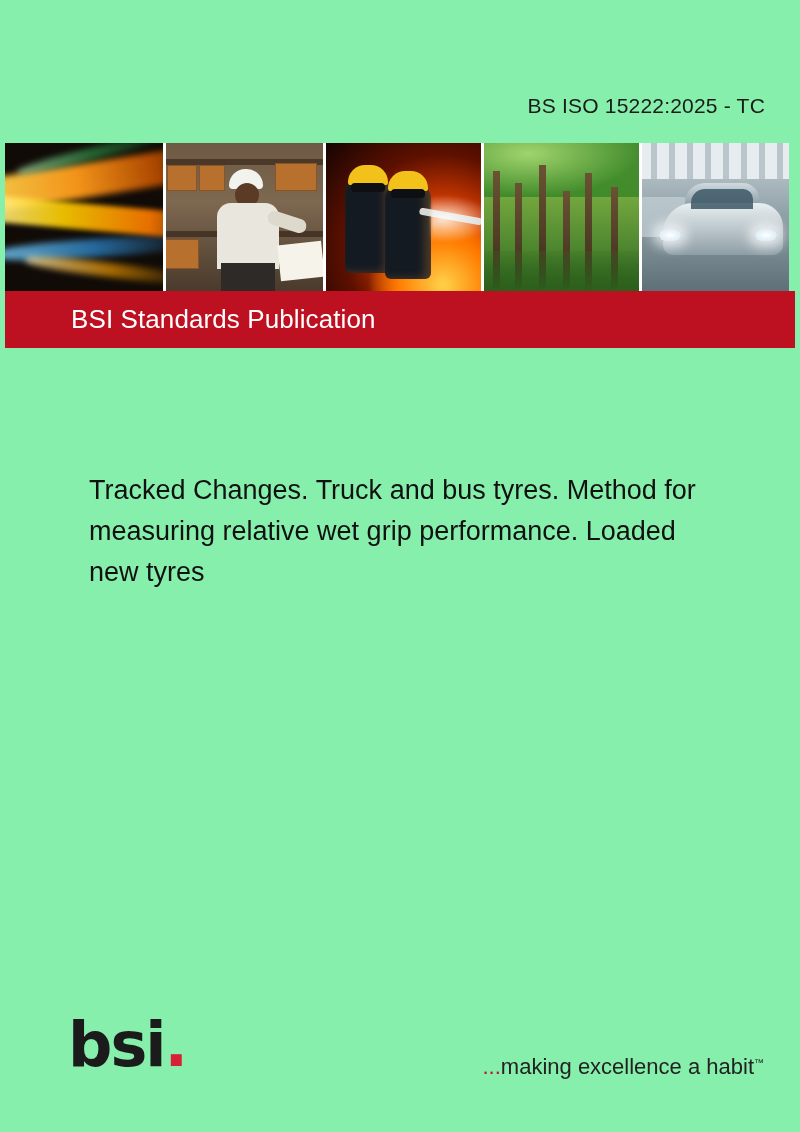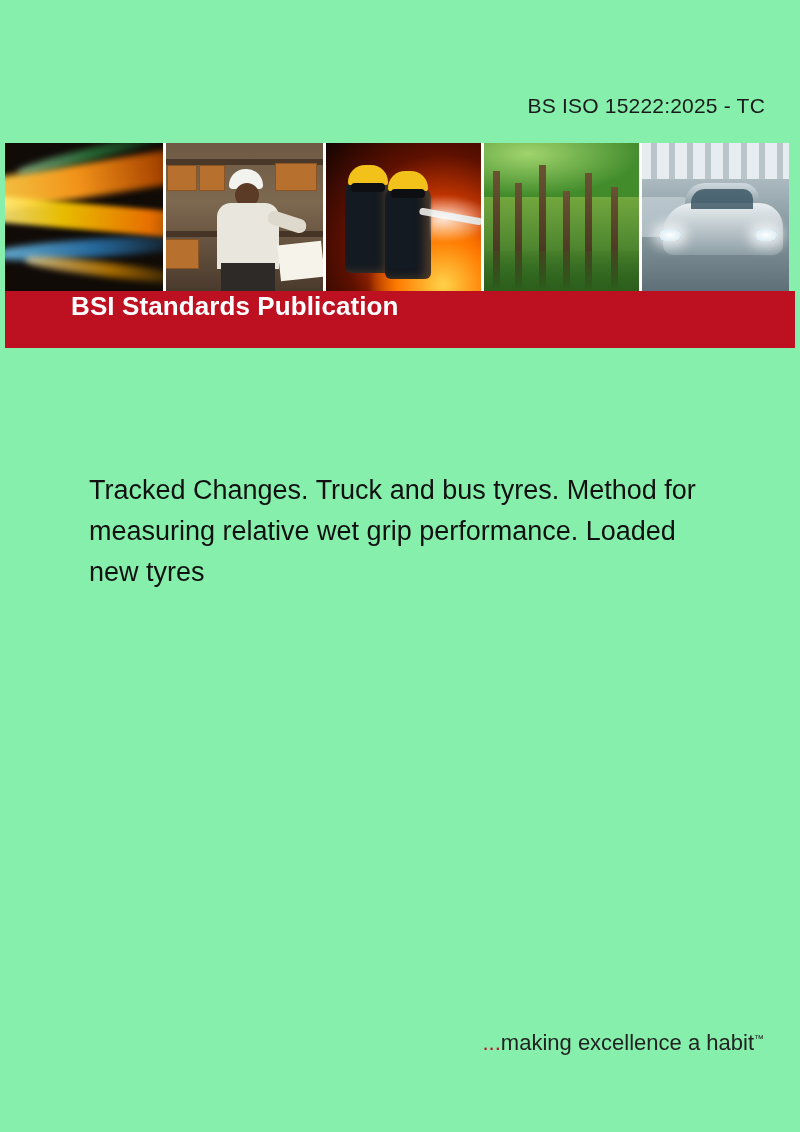--- a/index.html
+++ b/index.html
@@ -298,23 +298,23 @@
     position: absolute;
     top: 291px;
     left: 5px;
     width: 790px;
     height: 57px;
     background: #bd1122;
   }
   .red-band-text {
     position: absolute;
     left: 66px;
-    top: 0;
+    top: 13px;
     font-size: 26px;
-    font-weight: bold;
+    font-weight: normal;
     color: #ffffff;
     letter-spacing: .1px;
   }
 
   
   .title {
     position: absolute;
     left: 89px;
     top: 470px;
     width: 630px;
@@ -338,21 +338,21 @@
     color: #1b1b1b;
     line-height: 62px;
     font-family: "DejaVu Sans", sans-serif;
   }
   .logo-dot {
     color: #d81f35;
   }
   .tagline {
     position: absolute;
     right: 36px;
-    bottom: 76px;
+    bottom: 52px;
     font-size: 22px;
     color: #222222;
     white-space: nowrap;
   }
   .tagline .dots { color: #c01026; }
   .tagline .tm {
     font-size: 10px;
     vertical-align: super;
   }
 </style>
@@ -424,16 +424,19 @@
     <span class="cell-divider" style="left:476px"></span>
     <span class="cell-divider" style="left:634px"></span>
   </div>
 
   <div class="red-band">
     <div class="red-band-text">BSI Standards Publication</div>
   </div>
 
   <div class="title">Tracked Changes. Truck and bus tyres. Method for measuring relative wet grip performance. Loaded new tyres</div>
 
+  <div class="logo">
+    <div class="logo-text"><span>bsi</span><span class="logo-dot">.</span></div>
+  </div>
 
   <div class="tagline"><span class="dots">...</span><span>making excellence a habit</span><span class="tm">™</span></div>
 
 </div>
 
 </body></html>

